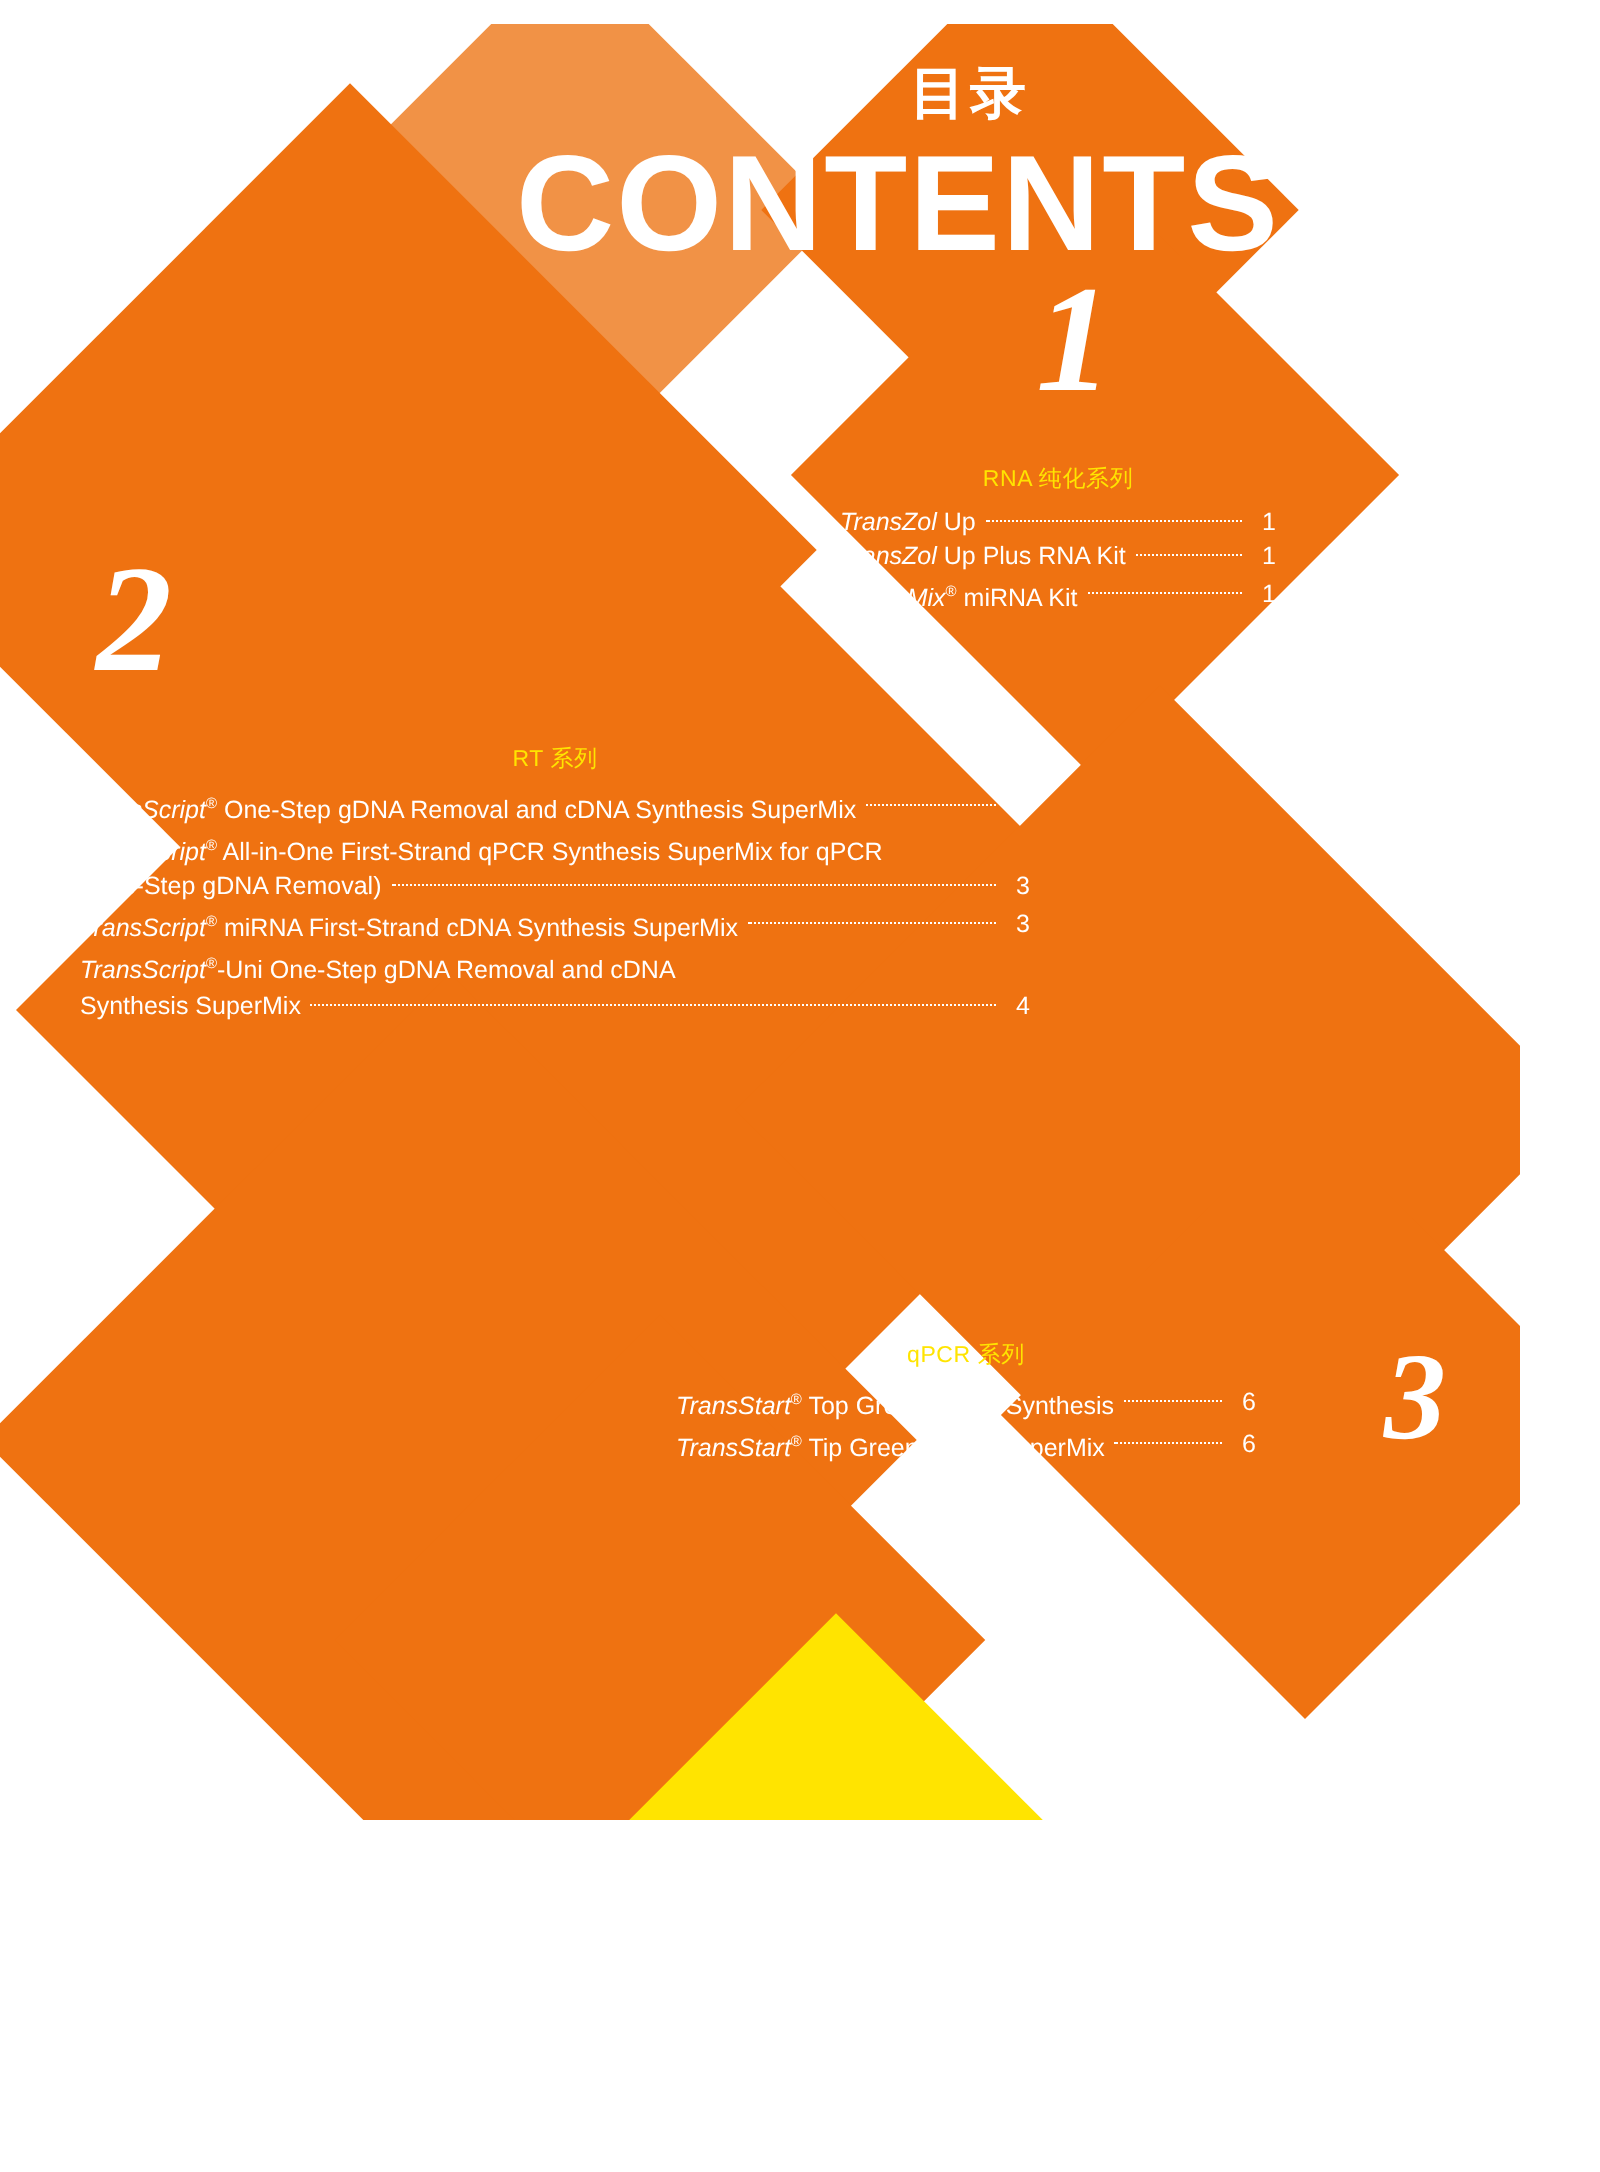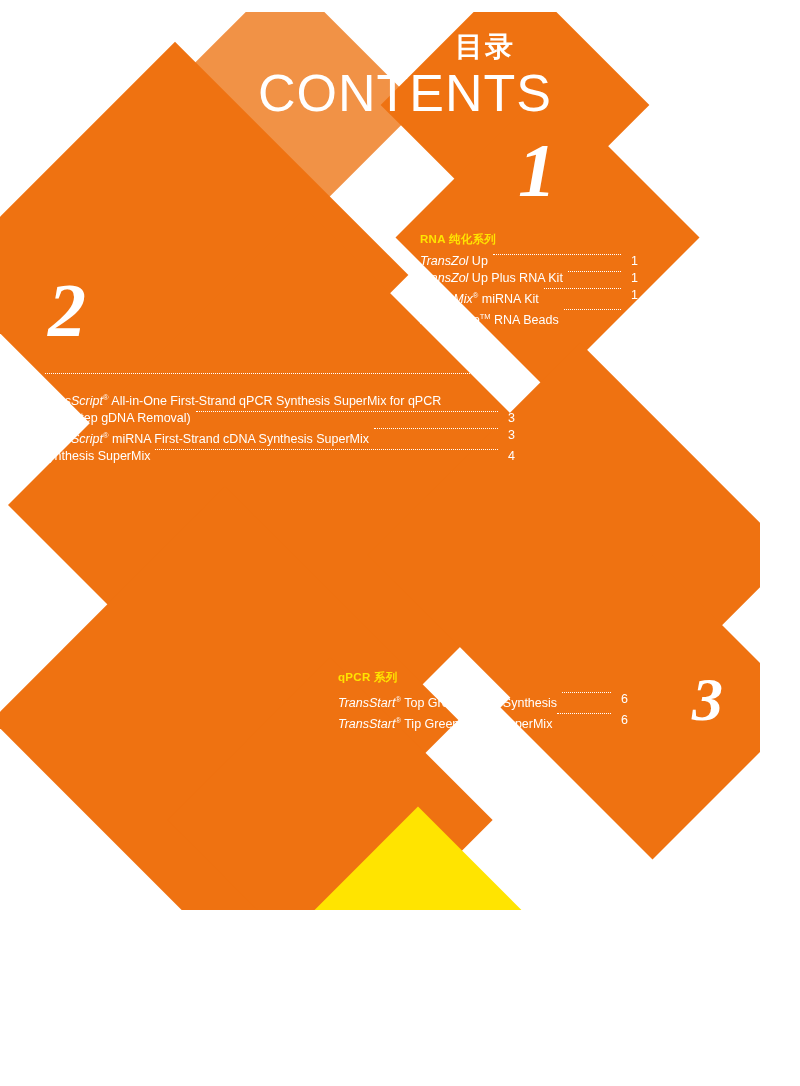--- a/index.html
+++ b/index.html
@@ -34,23 +34,23 @@
   #contents-cn {
     top: 28px;
     left: 455px;
     font-size: 28px;
     font-weight: bold;
     letter-spacing: 2px;
   }
   #contents-en {
     top: 63px;
     left: 258px;
-    font-size: 52px;
+    font-size: 68px;
     letter-spacing: 1px;
-    font-weight: 400;
+    font-weight: 700;
   }
 
   
   .numeral {
     position: absolute;
     color: #ffffff;
     font-family: "Liberation Serif", serif;
     font-style: italic;
     font-weight: bold;
     line-height: 1;
@@ -60,27 +60,28 @@
   #num-3 { top: 668px; left: 692px; font-size: 62px; }
 
   
   .toc-block {
     position: absolute;
     color: #ffffff;
   }
   .toc-title {
     color: #ffe400;
     font-size: 11.5px;
-    font-weight: bold;
+    font-weight: normal;
     margin-bottom: 6px;
     letter-spacing: .3px;
+    text-align: center;
   }
   .toc-row {
     display: flex;
-    align-items: flex-start;
+    align-items: center;
     font-size: 12.5px;
     line-height: 17px;
     white-space: nowrap;
   }
   .toc-row .label { flex: 0 0 auto; }
   .toc-row .dots {
     flex: 1 1 auto;
     margin: 0 5px 3px 5px;
     border-bottom: 1.4px dotted #ffffff;
     min-width: 10px;
@@ -152,30 +153,27 @@
       <span class="dots"></span>
       <span class="page">1</span>
     </div>
 
     <div class="toc-row">
       <span class="label"><span class="it">SuperMix</span><sup>®</sup><span> miRNA Kit</span></span>
       <span class="dots"></span>
       <span class="page">1</span>
     </div>
 
-    <div class="toc-row">
-      <span class="label"><span class="it">MagicPure</span><sup>TM</sup><span> RNA Beads</span></span>
-      <span class="dots"></span>
-      <span class="page">1</span>
-    </div>
   </div>
 
   <div class="toc-block" id="block-2">
-
-    <div class="toc-row">
+    <div class="toc-title">RT 系列</div>
+
+    <div class="toc-row">
+      <span class="label"><span class="it">TransScript</span><sup>®</sup><span> One-Step gDNA Removal and cDNA Synthesis SuperMix</span></span>
       <span class="dots"></span>
       <span class="page">3</span>
     </div>
 
     <div class="toc-row nodots">
       <span class="label"><span class="it">TransScript</span><sup>®</sup><span> All-in-One First-Strand qPCR Synthesis SuperMix for qPCR</span></span>
       <span class="dots"></span>
       <span class="page"></span>
     </div>
 
@@ -184,20 +182,25 @@
       <span class="dots"></span>
       <span class="page">3</span>
     </div>
 
     <div class="toc-row">
       <span class="label"><span class="it">TransScript</span><sup>®</sup><span> miRNA First-Strand cDNA Synthesis SuperMix</span></span>
       <span class="dots"></span>
       <span class="page">3</span>
     </div>
 
+    <div class="toc-row nodots">
+      <span class="label"><span class="it">TransScript</span><sup>®</sup><span>-Uni One-Step gDNA Removal and cDNA</span></span>
+      <span class="dots"></span>
+      <span class="page"></span>
+    </div>
 
     <div class="toc-row">
       <span class="label"><span>Synthesis SuperMix</span></span>
       <span class="dots"></span>
       <span class="page">4</span>
     </div>
   </div>
 
   <div class="toc-block" id="block-3">
     <div class="toc-title">qPCR 系列</div>

